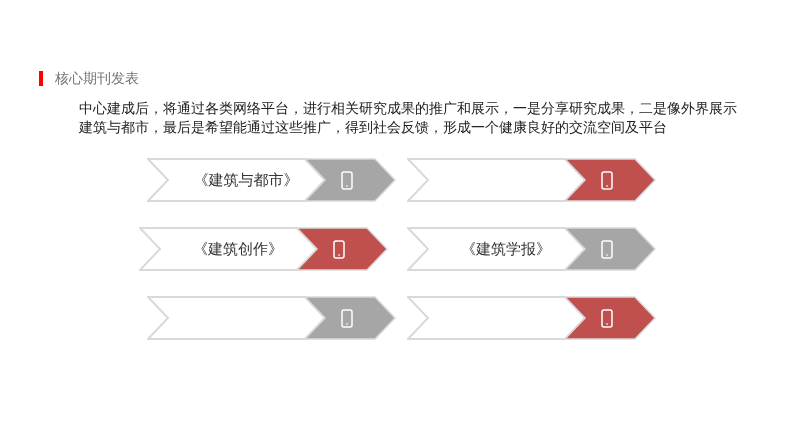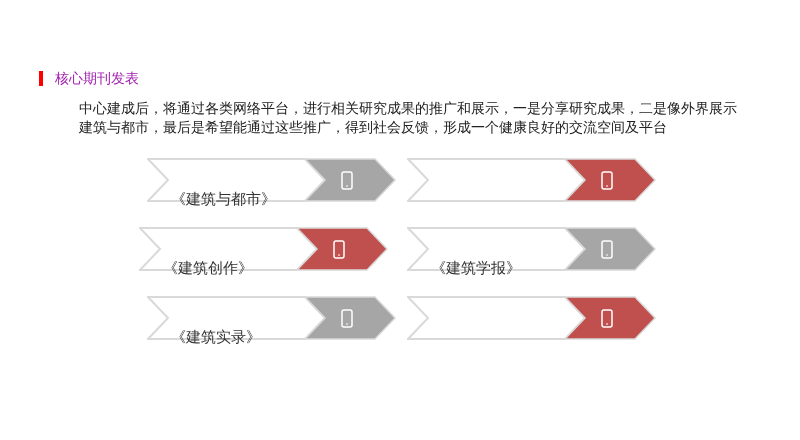--- a/index.html
+++ b/index.html
@@ -4,34 +4,34 @@
   <style>
     html, body { margin: 0; padding: 0; }
     body {
       width: 800px; height: 440px; background: #ffffff; position: relative; overflow: hidden;
       font-family: "DejaVu Serif", "Liberation Serif", serif;
     }
     .title-bar {
       position: absolute; left: 39px; top: 71px; width: 4px; height: 15px; background: #ff0000;
     }
     .title {
-      position: absolute; left: 55px; top: 68px; font-size: 14px; color: #a21caf; line-height: 20px;
+      position: absolute; left: 55px; top: 68px; font-size: 14px; color: #737373; line-height: 20px;
       font-family: "DejaVu Sans", "Liberation Sans", sans-serif;
     }
     .desc {
       position: absolute; left: 44px; top: 99px; width: 740px; font-size: 14px; color: #222; line-height: 19px; margin-left: 35px;
     }
     .desc div { white-space: nowrap; }
     .card {
       position: absolute; width: 250px; height: 44px;
     }
     .card svg.shape { position: absolute; left: 0; top: 0; }
     .card .label {
       position: absolute; left: 24px; width: 150px; top: 0; height: 44px; line-height: 44px;
-      font-size: 15px; color: #333; margin-top: 19px;
+      text-align: center; font-size: 15px; color: #333;
     }
     .card .phone {
       position: absolute; left: 194px; top: 13px;
     }
   </style>
 </head>
 <body>
 
 <div class="title-bar" style="background: rgb(255, 0, 0);"></div>
 <div class="title">核心期刊发表</div>
@@ -86,21 +86,20 @@
       <rect x="1" y="1" width="10" height="17" rx="2" fill="none" stroke="#fff" stroke-width="1.5"></rect>
       <line x1="5" y1="15" x2="7" y2="15" stroke="#fff" stroke-width="1"></line>
     </svg>
 </div>
 
 <div class="card" style="left:147px; top:296px;">
   <svg class="shape" width="250" height="44">
     <polygon points="1,1 158,1 178,22 158,43 1,43 21,22" fill="#ffffff" stroke="#d9d9d9" stroke-width="2"></polygon>
     <polygon class="fillp" points="158,1 228,1 248,22 228,43 158,43 178,22" fill="#a6a6a6" stroke="#d9d9d9" stroke-width="1.5"></polygon>
   </svg>
-  <div class="label">《建筑实录》</div>
   <svg class="phone" width="12" height="19">
       <rect x="1" y="1" width="10" height="17" rx="2" fill="none" stroke="#fff" stroke-width="1.5"></rect>
       <line x1="5" y1="15" x2="7" y2="15" stroke="#fff" stroke-width="1"></line>
     </svg>
 </div>
 
 <div class="card" style="left:407px; top:296px;">
   <svg class="shape" width="250" height="44">
     <polygon points="1,1 158,1 178,22 158,43 1,43 21,22" fill="#ffffff" stroke="#d9d9d9" stroke-width="2"></polygon>
     <polygon class="fillp" points="158,1 228,1 248,22 228,43 158,43 178,22" fill="#c0504d" stroke="#d9d9d9" stroke-width="1.5"></polygon>

